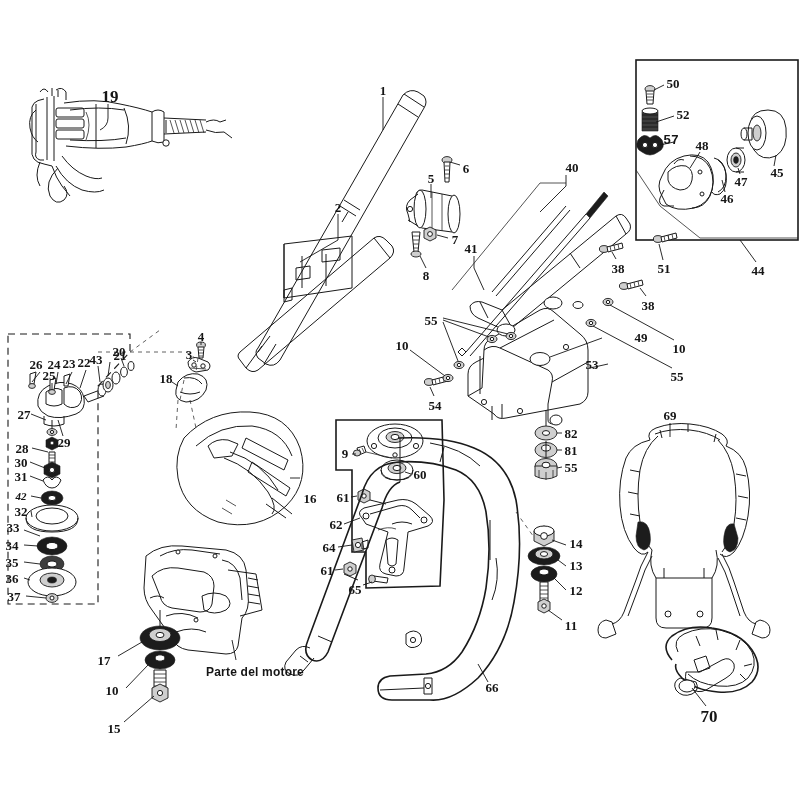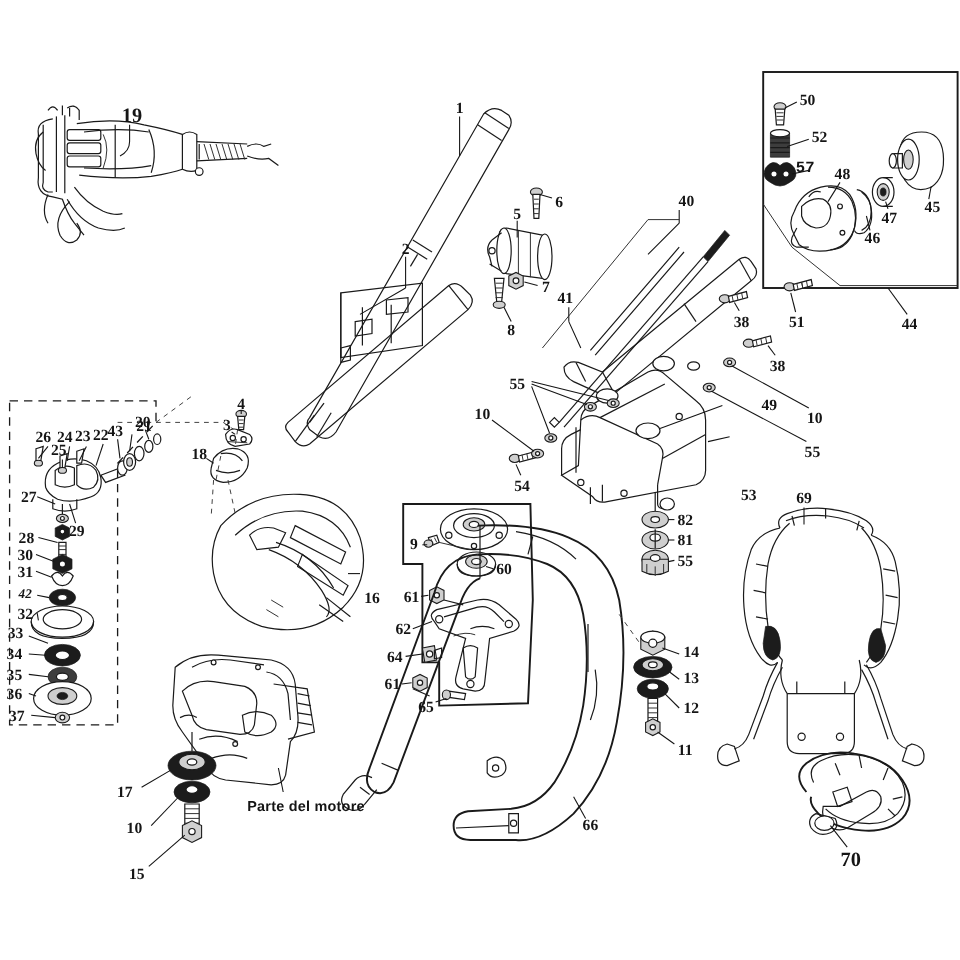--- a/index.html
+++ b/index.html
@@ -632,21 +632,21 @@
       <div class="lbl" style="left: 683px; top: 114px;">52</div>
       <div class="lbl" style="left: 671px; top: 140px; font-family: Liberation Mono, monospace;">57</div>
       <div class="lbl" style="left: 702px; top: 145px;">48</div>
       <div class="lbl" style="left: 727px; top: 198px;">46</div>
       <div class="lbl" style="left: 741px; top: 181px; text-align: right;">47</div>
       <div class="lbl" style="left: 777px; top: 172px;">45</div>
       <div class="lbl" style="left: 431px; top: 320px;">55</div>
       <div class="lbl" style="left: 402px; top: 345px;">10</div>
       <div class="lbl" style="left: 435px; top: 405px;">54</div>
       <div class="lbl" style="left: 617px; top: 337px; margin-left: 24px;">49</div>
-      <div class="lbl" style="left: 624px; top: 364px; margin-top: 48px;">53</div>
+      <div class="lbl" style="left: 592px; top: 364px;">53</div>
       <div class="lbl" style="left: 679px; top: 348px;">10</div>
       <div class="lbl" style="left: 677px; top: 376px;">55</div>
       <div class="lbl" style="left: 201px; top: 336px;">4</div>
       <div class="lbl" style="left: 189px; top: 354px;">3</div>
       <div class="lbl" style="left: 166px; top: 378px;">18</div>
       <div class="lbl" style="left: 310px; top: 478px; margin-top: 20px;">16</div>
       <div class="lbl" style="left: 36px; top: 364px;">26</div>
       <div class="lbl" style="left: 49px; top: 375px; text-align: center;">25</div>
       <div class="lbl" style="left: 54px; top: 364px;">24</div>
       <div class="lbl" style="left: 69px; top: 363px;">23</div>

